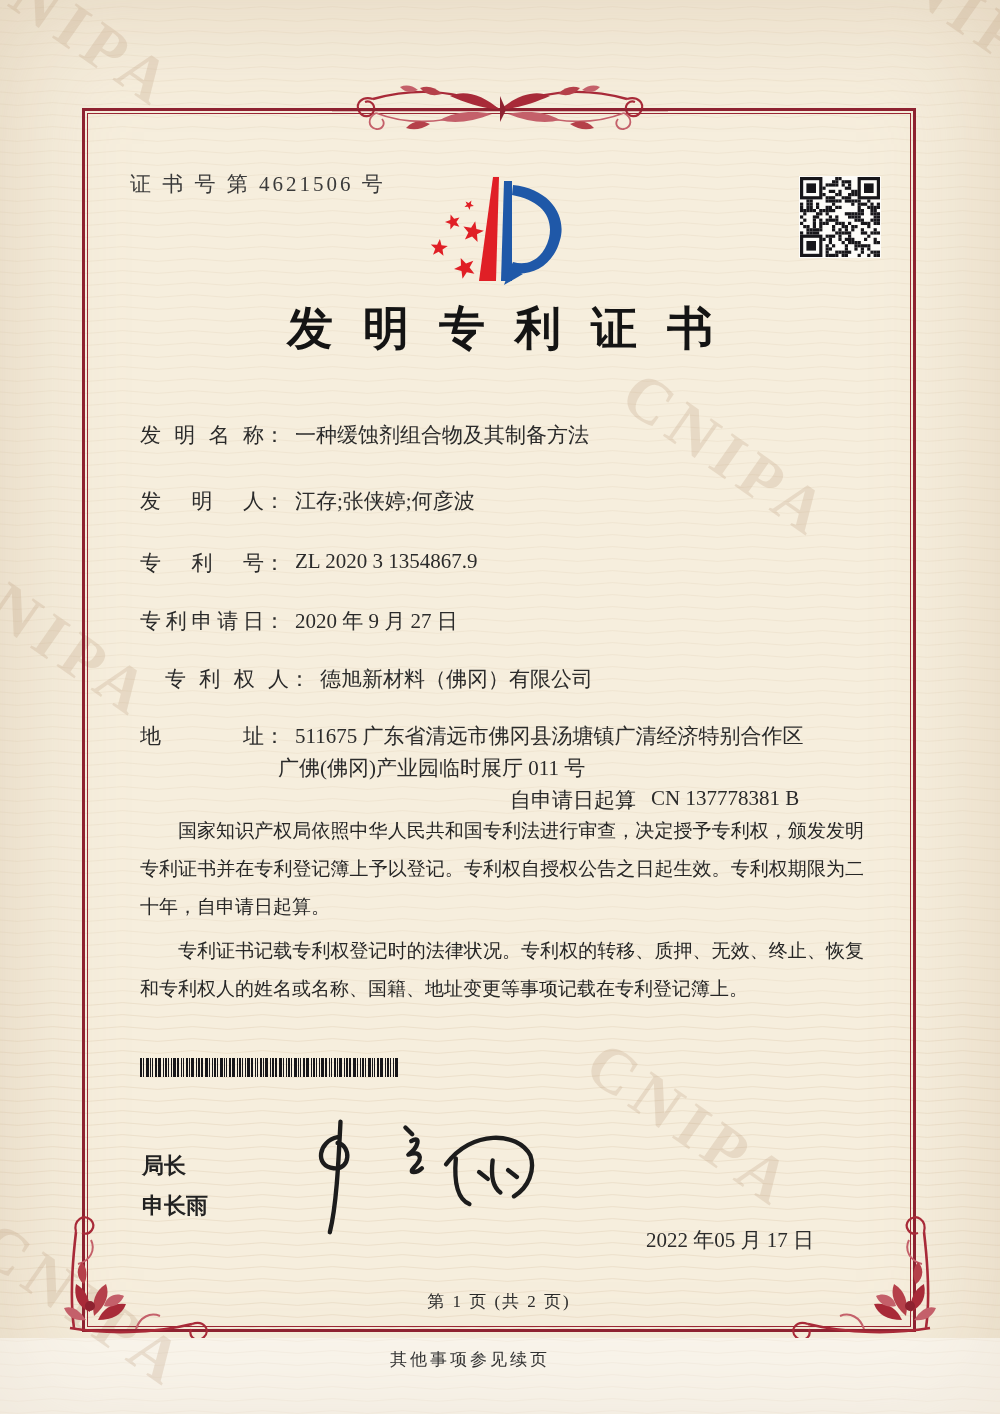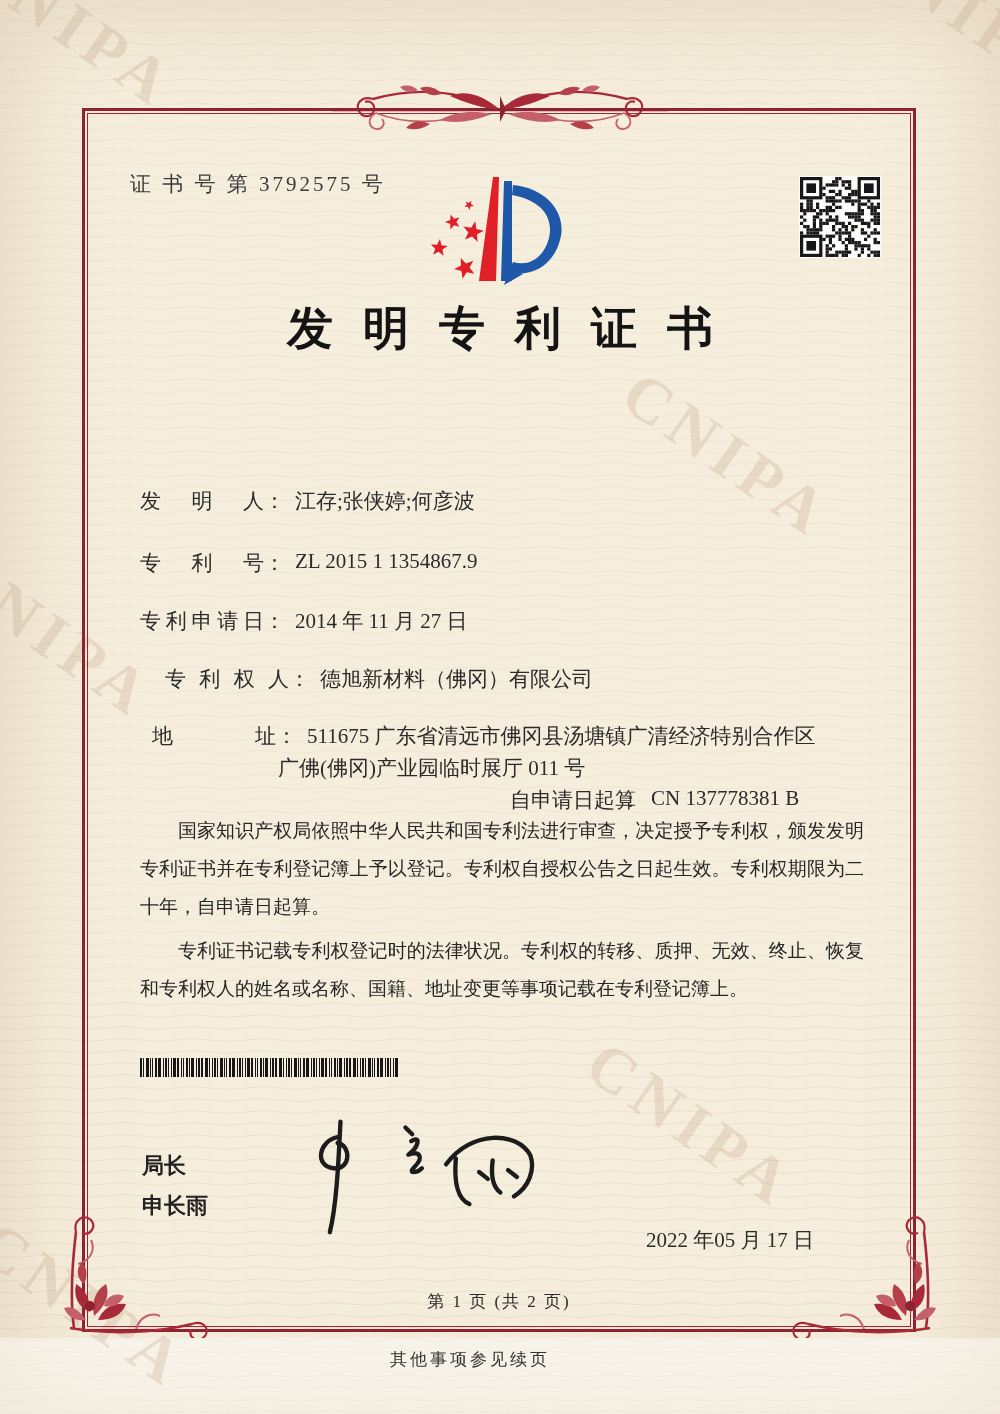--- a/index.html
+++ b/index.html
@@ -237,21 +237,21 @@
       <path d="M30,124 q-18,-8 -14,-28 q14,8 14,28 Z" fill="#a82a38" stroke="none"></path>
       <path d="M34,128 q-4,-22 12,-32 q6,16 -12,32 Z" fill="#b5404a" stroke="none"></path>
       <path d="M38,132 q8,-18 28,-16 q-6,16 -28,16 Z" fill="#a82a38" stroke="none"></path>
       <path d="M26,132 q-16,2 -22,-12 q12,-4 22,12 Z" fill="#c4606a" stroke="none"></path>
       <path d="M44,118 c2,-10 12,-14 20,-10 c-4,9 -12,12 -20,10 Z" fill="#c4606a" stroke="none"></path>
       <path d="M24,96 c-8,-6 -8,-16 -2,-22 c5,6 6,14 2,22 Z" fill="#b5404a" stroke="none"></path>
       <circle cx="30" cy="118" r="5" fill="#8e2230" stroke="none"></circle>
     </g>
   </svg>
 
-  <div class="cert-no">证 书 号 第 3792575 号</div>
+  <div class="cert-no">证 书 号 第 4621506 号</div>
   <div class="qr" id="qr"><svg xmlns="http://www.w3.org/2000/svg" width="80" height="80" viewBox="0 0 80 80">
         <rect x="35.20" y="0.00" width="3.20" height="3.20" fill="#17161a"></rect>
         <rect x="38.40" y="0.00" width="3.20" height="3.20" fill="#17161a"></rect>
         <rect x="32.00" y="3.20" width="3.20" height="3.20" fill="#17161a"></rect>
         <rect x="35.20" y="3.20" width="3.20" height="3.20" fill="#17161a"></rect>
         <rect x="41.60" y="3.20" width="3.20" height="3.20" fill="#17161a"></rect>
         <rect x="44.80" y="3.20" width="3.20" height="3.20" fill="#17161a"></rect>
         <rect x="48.00" y="3.20" width="3.20" height="3.20" fill="#17161a"></rect>
         <rect x="25.60" y="6.40" width="3.20" height="3.20" fill="#17161a"></rect>
         <rect x="28.80" y="6.40" width="3.20" height="3.20" fill="#17161a"></rect>
@@ -492,33 +492,36 @@
         <polygon points="41.4,25.6 40.9,29.1 43.9,30.9 40.4,31.5 39.6,35.0 38.0,31.8 34.5,32.1 36.9,29.6 35.6,26.4 38.7,27.9"></polygon>
         <polygon points="20.6,39.4 24.1,43.8 29.5,42.4 26.4,47.0 29.4,51.8 24.0,50.2 20.4,54.6 20.3,48.9 15.0,46.9 20.3,45.0"></polygon>
         <polygon points="45.2,46.2 46.4,53.9 53.9,55.7 47.0,59.3 47.6,67.0 42.1,61.5 34.9,64.4 38.4,57.5 33.4,51.6 41.1,52.8"></polygon>
         <polygon points="9.9,64.0 11.5,70.2 17.8,71.1 12.5,74.5 13.5,80.8 8.6,76.8 3.0,79.7 5.3,73.8 0.8,69.4 7.1,69.7"></polygon>
         <polygon points="30.7,82.9 36.0,88.5 43.3,85.8 39.6,92.6 44.4,98.7 36.8,97.3 32.5,103.7 31.5,96.0 24.0,93.9 31.0,90.6"></polygon>
       </g>
   </svg>
 
   <div class="title">发明专利证书</div>
 
+  <div class="frow" style="top:421px;">
+    <span class="flabel">发明名称</span><span class="fcolon">：</span><span class="fvalue">一种缓蚀剂组合物及其制备方法</span>
+  </div>
   <div class="frow" style="top:487px;">
     <span class="flabel">发明人</span><span class="fcolon">：</span><span class="fvalue">江存;张侠婷;何彦波</span>
   </div>
   <div class="frow" style="top:549px;">
-    <span class="flabel">专利号</span><span class="fcolon">：</span><span class="fvalue">ZL 2015 1 1354867.9</span>
+    <span class="flabel">专利号</span><span class="fcolon">：</span><span class="fvalue">ZL 2020 3 1354867.9</span>
   </div>
   <div class="frow" style="top:607px;">
-    <span class="flabel">专利申请日</span><span class="fcolon">：</span><span class="fvalue">2014 年 11 月 27 日</span>
+    <span class="flabel">专利申请日</span><span class="fcolon">：</span><span class="fvalue">2020 年 9 月 27 日</span>
   </div>
   <div class="frow" style="top:665px;margin-left:25px;">
     <span class="flabel">专利权人</span><span class="fcolon">：</span><span class="fvalue">德旭新材料（佛冈）有限公司</span>
   </div>
-  <div class="frow" style="top:722px;margin-left:12px;">
+  <div class="frow" style="top:722px;">
     <span class="flabel">地址</span><span class="fcolon">：</span><span class="fvalue">511675 广东省清远市佛冈县汤塘镇广清经济特别合作区</span>
   </div>
   <div class="addr2">广佛(佛冈)产业园临时展厅 011 号</div>
   <div class="grant-right">
     <span class="flabel">自申请日起算</span><span class="fcolon">：</span><span class="fvalue">CN 137778381 B</span>
   </div>
 
   <div class="bodytext">
     <p>国家知识产权局依照中华人民共和国专利法进行审查，决定授予专利权，颁发发明专利证书并在专利登记簿上予以登记。专利权自授权公告之日起生效。专利权期限为二十年，自申请日起算。</p>
     <p>专利证书记载专利权登记时的法律状况。专利权的转移、质押、无效、终止、恢复和专利权人的姓名或名称、国籍、地址变更等事项记载在专利登记簿上。</p>

